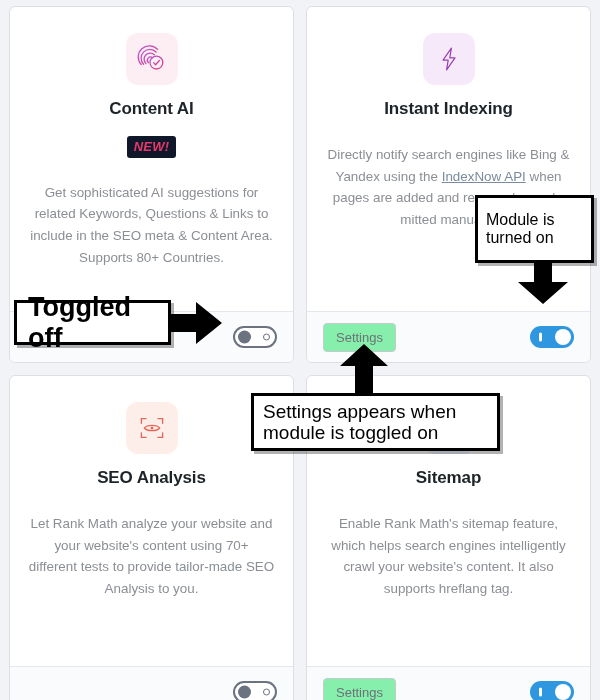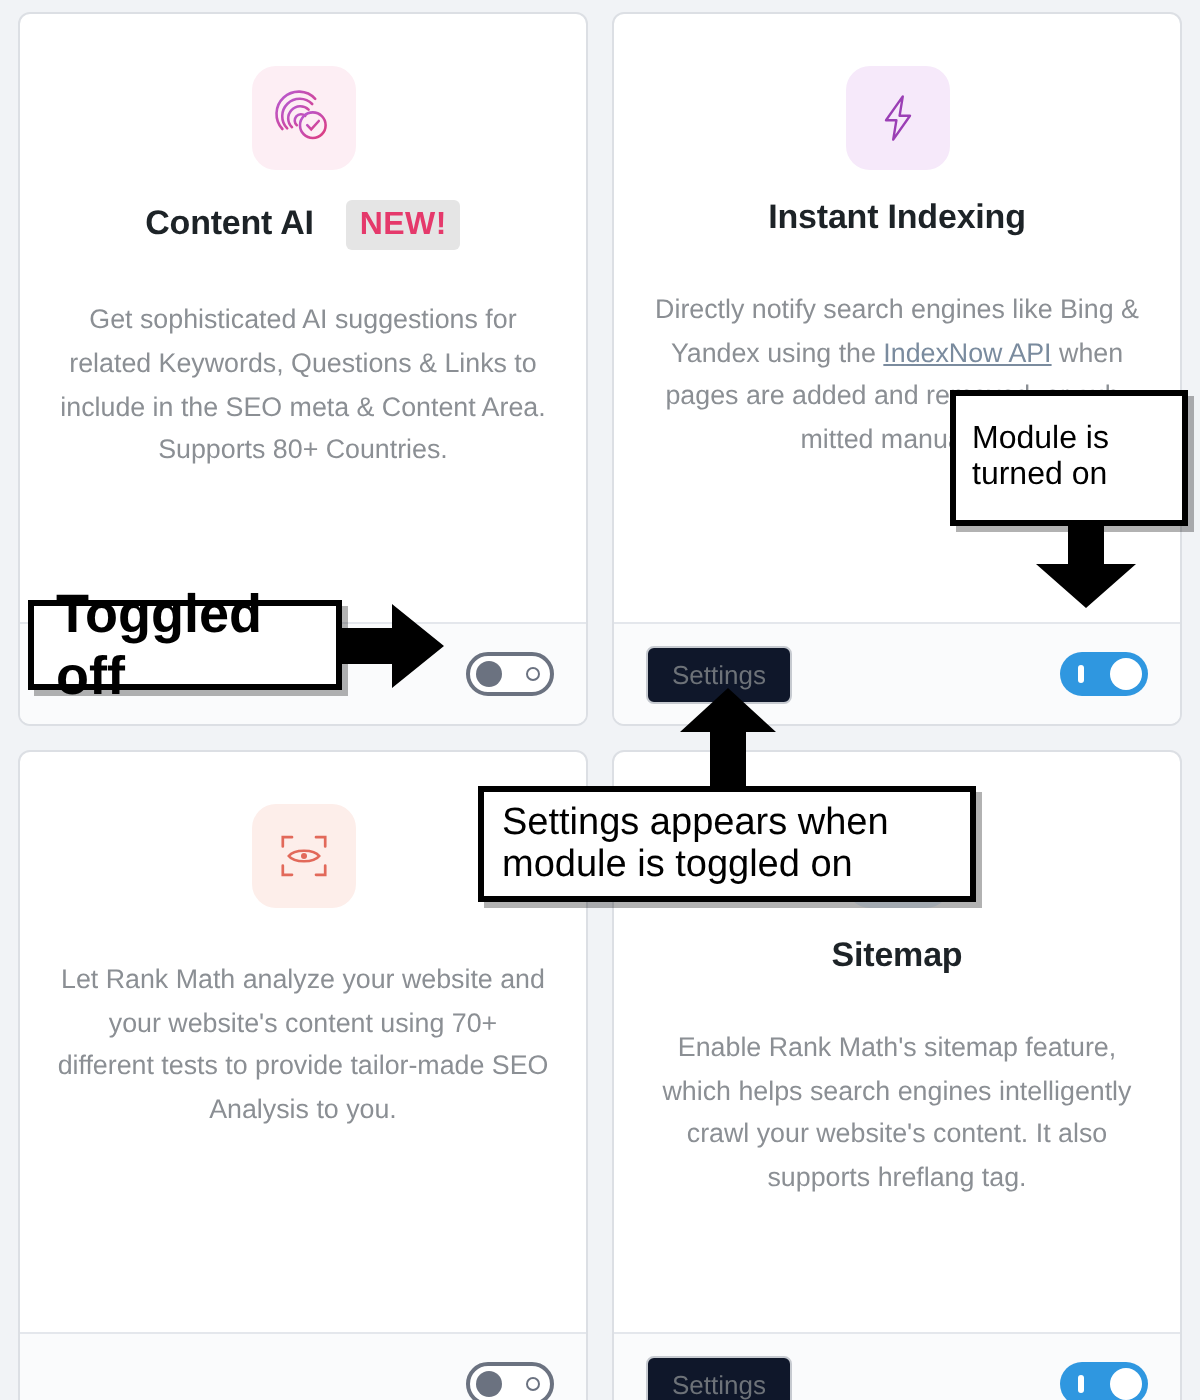--- a/index.html
+++ b/index.html
@@ -66,33 +66,35 @@
   .card-title {
     font-size: 17px;
     font-weight: 700;
     color: #1d2327;
     letter-spacing: -0.1px;
     display: flex;
     align-items: center;
     justify-content: center;
     gap: 16px;
     margin-bottom: 14px;
+    flex-direction: column;
   }
 
   .badge-new {
-    background: #e5e5e5;
+    background: #0f172a;
     color: #e5396b;
-    font-size: 16px;
+    font-size: 13px;
     font-weight: 700;
     letter-spacing: 0.2px;
     padding: 3px 7px 3px 7px;
     border-radius: 3px;
     line-height: 1.2;
     position: relative;
     top: 1px;
+    font-style: italic;
   }
 
   .card-desc {
     font-size: 13.4px;
     line-height: 1.62;
     color: #8b8f94;
     max-width: 246px;
     margin: 11px auto;
   }
   .card-desc a {
@@ -109,21 +111,21 @@
     align-items: center;
     justify-content: space-between;
     padding: 0 16px;
     box-sizing: border-box;
   }
   .card-footer.right-only { justify-content: flex-end; }
 
   .settings-btn {
     font-size: 13px;
     color: #6d7278;
-    background: #0f172a;
+    background: #86efac;
     border: 1px solid #c6cad0;
     border-radius: 4px;
     padding: 7px 12px;
     line-height: 1;
     cursor: pointer;
     font-family: "Liberation Sans", sans-serif;
   }
 
   
   .toggle {
@@ -206,21 +208,21 @@
   #anno-module-on {
     left: 475px; top: 195px;
     width: 119px; height: 68px;
   }
   #anno-module-on .anno-text {
     font-size: 16px; font-weight: 400;
     padding-left: 8px;
   }
 
   #anno-settings {
-    left: 239px; top: 393px;
+    left: 251px; top: 393px;
     width: 249px; height: 58px;
   }
   #anno-settings .anno-text {
     font-size: 19px; font-weight: 400;
     padding-left: 9px;
   }
 
   .arrow-svg { position: absolute; z-index: 30; }
   #arrow-right-1 { left: 166px; top: 302px; }
   #arrow-down-1  { left: 518px; top: 256px; }
@@ -293,20 +295,23 @@
           <g stroke="#e2695a" stroke-width="1.35" fill="none" stroke-linecap="round">
             <path d="M3.4 9.2 V4.6 H8.0"></path>
             <path d="M20.0 4.6 H24.6 V9.2"></path>
             <path d="M24.6 18.8 V23.4 H20.0"></path>
             <path d="M8.0 23.4 H3.4 V18.8"></path>
             <path d="M6.4 14 C9.0 10.5 19.0 10.5 21.6 14 C19.0 17.5 9.0 17.5 6.4 14 Z"></path>
             <circle cx="14" cy="14" r="1.5" fill="#e2695a" stroke="none"></circle>
           </g>
         </svg>
       </div>
+      <div class="card-title">
+        <span>SEO Analysis</span>
+      </div>
       <div class="card-desc">Let Rank Math analyze your website and your website's content using 70+ different tests to provide tailor-made SEO Analysis to you.</div>
     </div>
     <div class="card-footer right-only">
       <div class="toggle off">
         <span class="knob"></span>
         <span class="mark"></span>
       </div>
     </div>
   </div>
 

